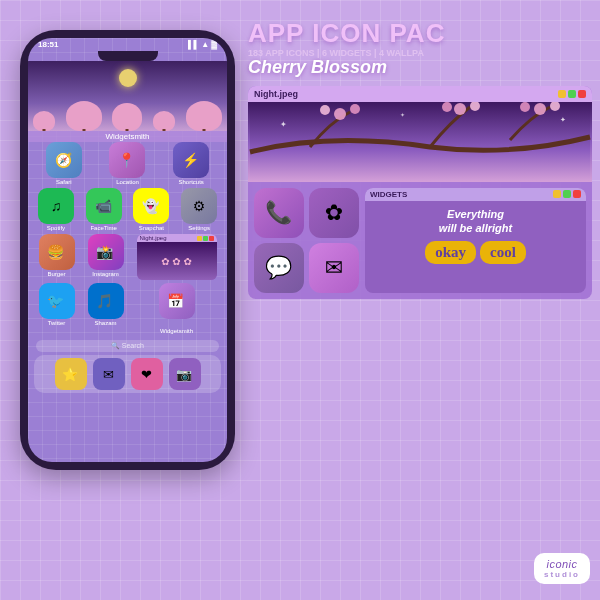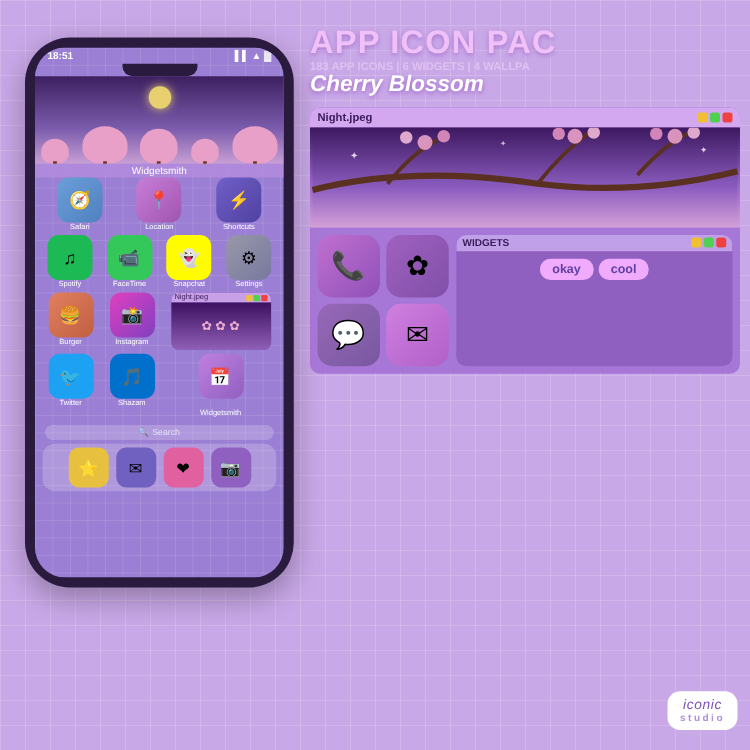--- a/index.html
+++ b/index.html
@@ -351,26 +351,27 @@
       margin-bottom: 6px;
     }
 
     .reminder-buttons {
       display: flex;
       gap: 4px;
       justify-content: center;
     }
 
     .reminder-btn {
-      background: #f0abfc;
+      background: #eab308;
       border-radius: 10px;
       padding: 3px 10px;
-      font-size: 10px;
+      font-size: 15px;
       color: #6040a0;
       font-weight: bold;
+      font-family: Liberation Serif, serif;
     }
 
     
     .studio-badge {
       position: absolute;
       bottom: 16px;
       right: 10px;
       background: white;
       border-radius: 10px;
       padding: 5px 10px;
@@ -589,20 +590,23 @@
       <div class="reminder-popup">
         <div class="reminder-title-bar">
           <span>WIDGETS</span>
           <div class="window-controls">
             <div class="wc min"></div>
             <div class="wc max"></div>
             <div class="wc cls"></div>
           </div>
         </div>
         <div class="reminder-body">
+          <div class="reminder-text">
+            Everything<br>will be allright
+          </div>
           <div class="reminder-buttons">
             <div class="reminder-btn">
               <span>okay</span>
             </div>
             <div class="reminder-btn">
               <span>cool</span>
             </div>
           </div>
         </div>
       </div>

